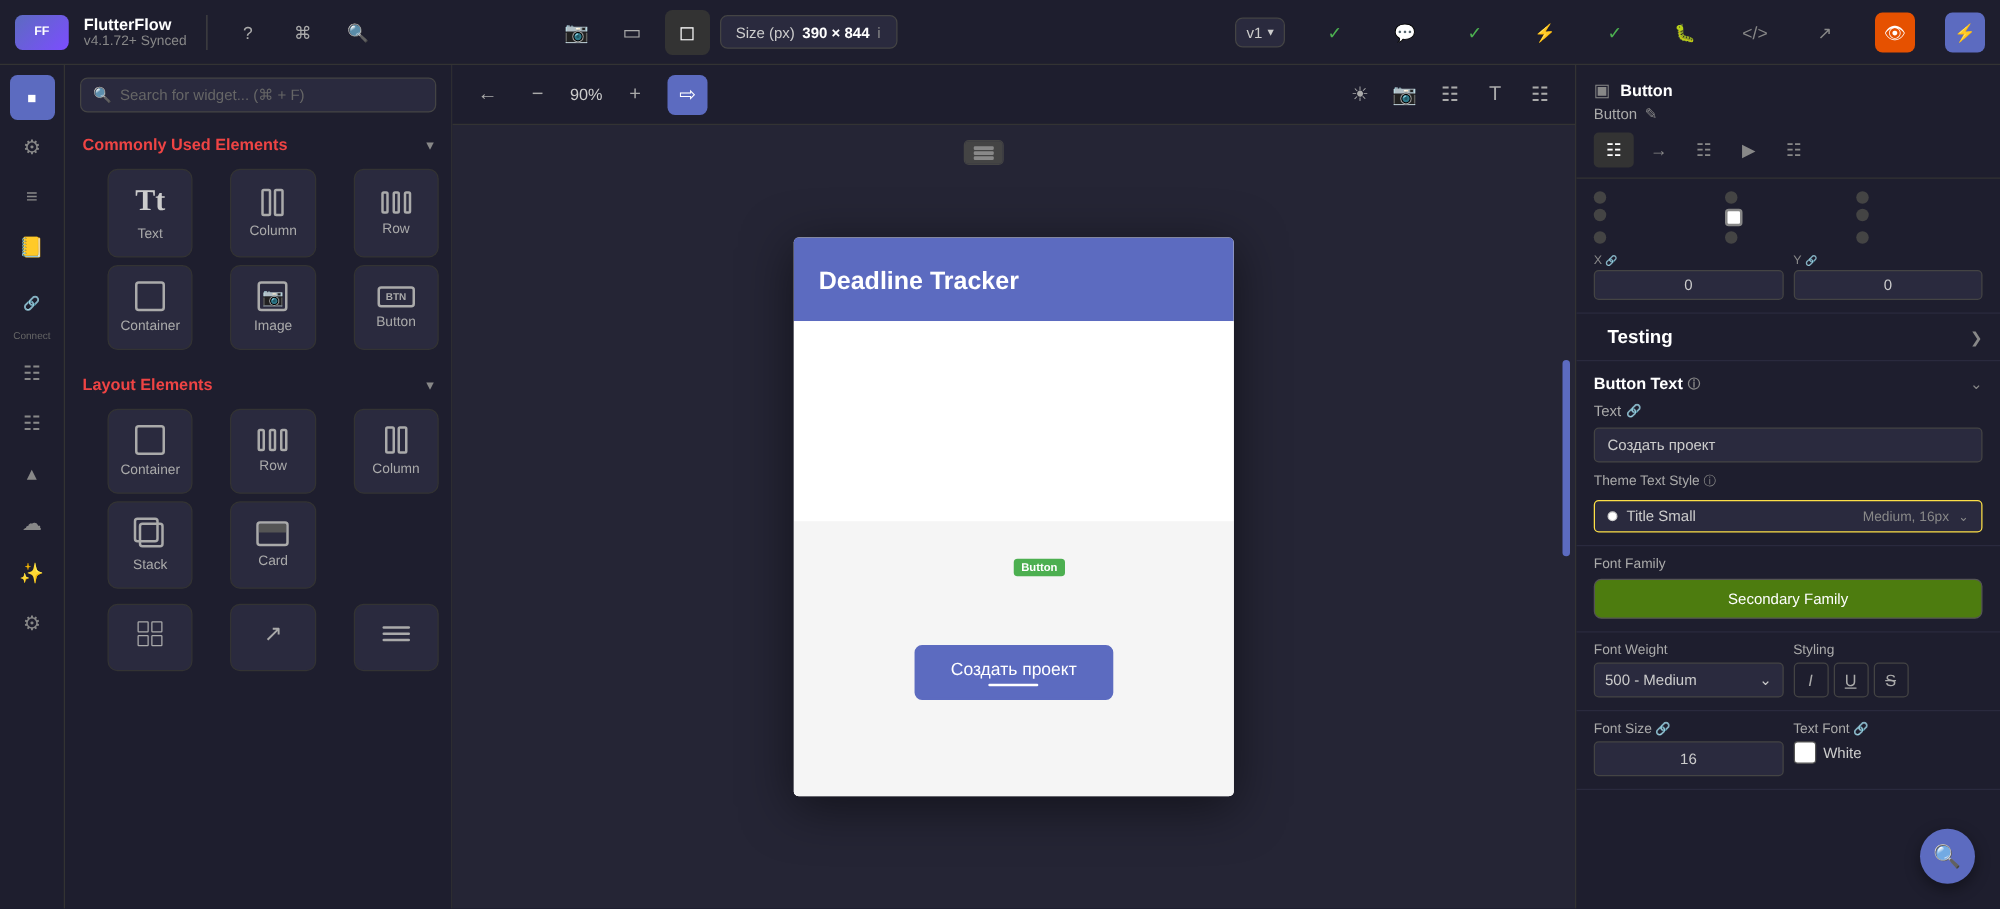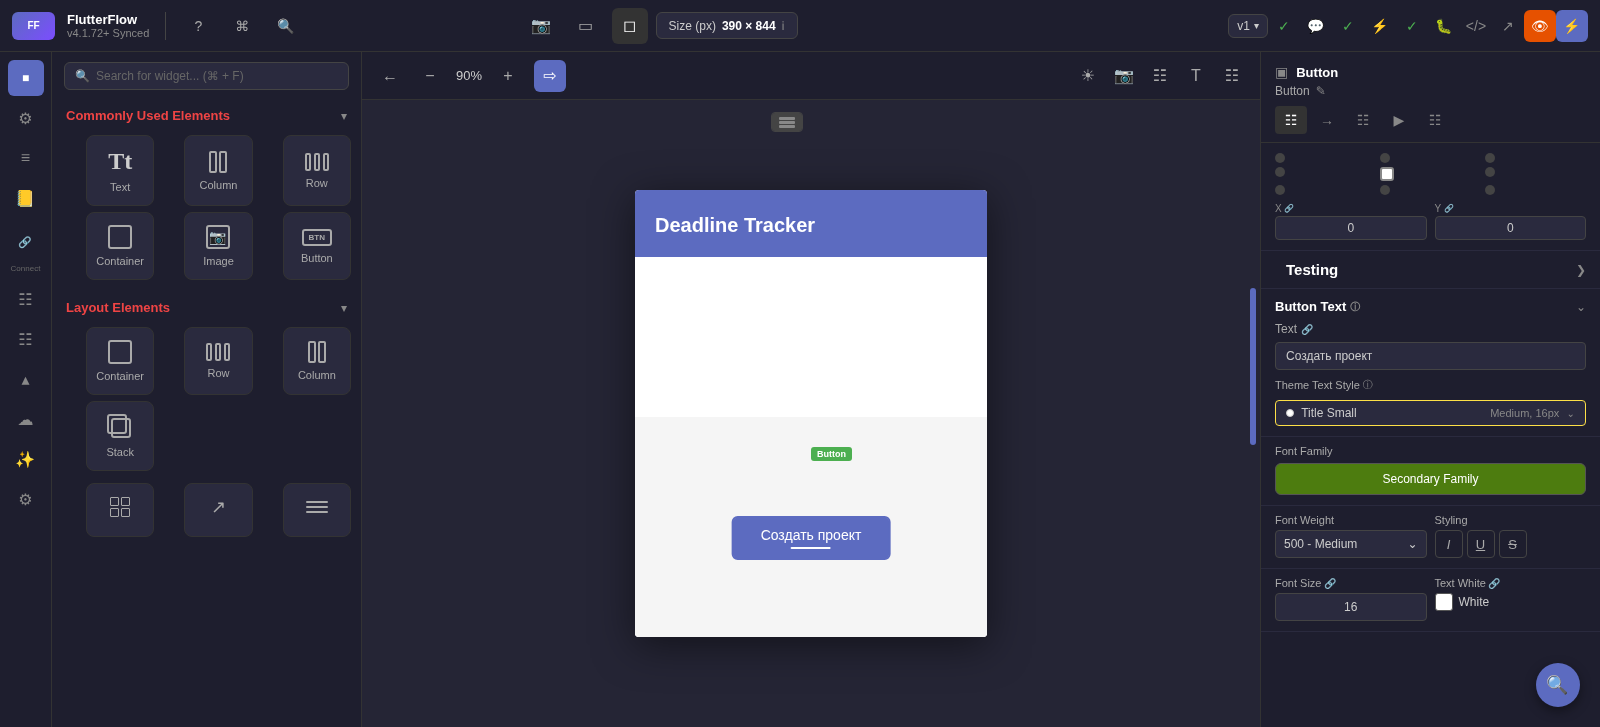--- a/index.html
+++ b/index.html
@@ -10,21 +10,21 @@
     .topbar-logo { width: 43px; height: 28px; background: linear-gradient(135deg, #5c6bc0, #7c4dff); border-radius: 6px; display: flex; align-items: center; justify-content: center; font-size: 10px; color: white; font-weight: bold; }
     .topbar-app { display: flex; flex-direction: column; }
     .topbar-app-name { font-size: 13px; font-weight: 600; color: #fff; }
     .topbar-app-sub { font-size: 11px; color: #888; }
     .topbar-divider { width: 1px; height: 28px; background: #444; margin: 0 4px; }
     .topbar-icon-btn { width: 32px; height: 32px; display: flex; align-items: center; justify-content: center; border-radius: 6px; cursor: pointer; color: #aaa; font-size: 14px; }
     .topbar-center { display: flex; align-items: center; gap: 8px; margin: 0 auto; }
     .device-btn { width: 36px; height: 36px; display: flex; align-items: center; justify-content: center; border-radius: 6px; cursor: pointer; color: #aaa; font-size: 16px; }
     .device-btn.active { background: #333; color: #fff; }
     .size-display { background: #2a2a3e; border: 1px solid #444; border-radius: 6px; padding: 4px 12px; font-size: 12px; color: #ccc; display: flex; align-items: center; gap: 6px; }
-    .topbar-right { display: flex; align-items: center; gap: 0; margin-left: auto; }
+    .topbar-right { display: flex; align-items: center; gap: 24px; margin-left: auto; }
     .version-badge { background: #2a2a3e; border: 1px solid #444; border-radius: 6px; padding: 4px 8px; font-size: 12px; color: #ccc; display: flex; align-items: center; gap: 4px; cursor: pointer; }
     .icon-btn-round { width: 32px; height: 32px; border-radius: 50%; display: flex; align-items: center; justify-content: center; cursor: pointer; color: #aaa; font-size: 14px; }
     .green-check { color: #4caf50; }
     .active-orange { background: #e65100; border-radius: 6px; }
 
     
     .main { display: flex; flex: 1; overflow: hidden; }
 
     
     .sidebar-icons { width: 52px; background: #1e1e2e; display: flex; flex-direction: column; align-items: center; padding: 8px 0; gap: 4px; border-right: 1px solid #333; }
@@ -307,20 +307,28 @@
       </div>
 
       <div class="widget-item">
         <div class="widget-icon" style="position:relative;width:26px;height:26px;">
           <span style="position:absolute;top:0;left:0;width:20px;height:20px;border:2px solid #aaa;border-radius:3px;"></span>
           <span style="position:absolute;top:4px;left:4px;width:20px;height:20px;border:2px solid #aaa;border-radius:3px;"></span>
         </div>
         <span class="widget-label">Stack</span>
       </div>
 
+      <div class="widget-item">
+        <div class="widget-icon">
+          <div style="width:26px;height:20px;border:2px solid #aaa;border-radius:3px;overflow:hidden;">
+            <div style="height:7px;background:#555;border-radius:1px 1px 0 0;"></div>
+          </div>
+        </div>
+        <span class="widget-label">Card</span>
+      </div>
 
     </div>
 
     <div class="widget-grid" style="padding-top:0;">
       <div class="widget-item">
         <div class="widget-icon" style="display:flex;gap:2px;flex-direction:column;">
           <div style="display:flex;gap:2px;">
             <span style="width:9px;height:9px;border:1.5px solid #aaa;border-radius:1px;"></span>
             <span style="width:9px;height:9px;border:1.5px solid #aaa;border-radius:1px;"></span>
           </div>
@@ -526,21 +534,21 @@
       <div class="fs-row">
         <div class="fs-col">
           <div class="fs-label">
             <span>Font Size</span>
             <span class="info-icon">🔗</span>
           </div>
           <input class="fs-input" type="text" value="16" style="">
         </div>
         <div class="fs-col">
           <div class="fs-label">
-            <span>Text White</span>
+            <span>Text Font</span>
             <span class="info-icon">🔗</span>
           </div>
           <div class="color-swatch-row">
             <div class="color-swatch"></div>
             <span class="color-name">White</span>
           </div>
         </div>
       </div>
     </div>
 

